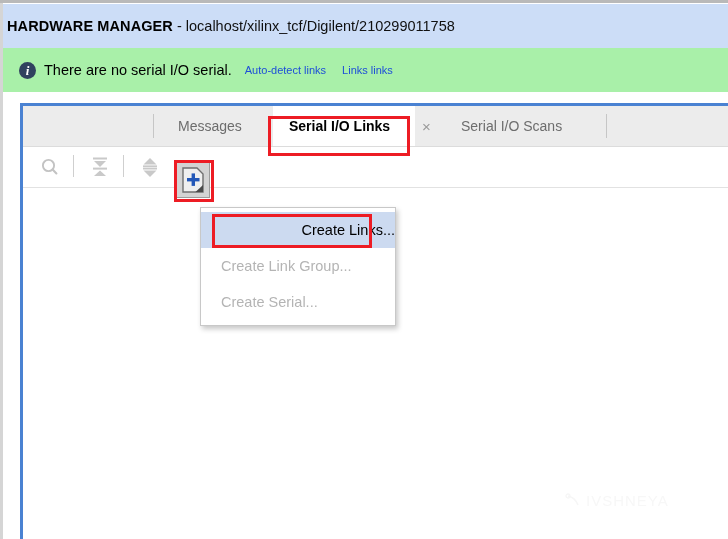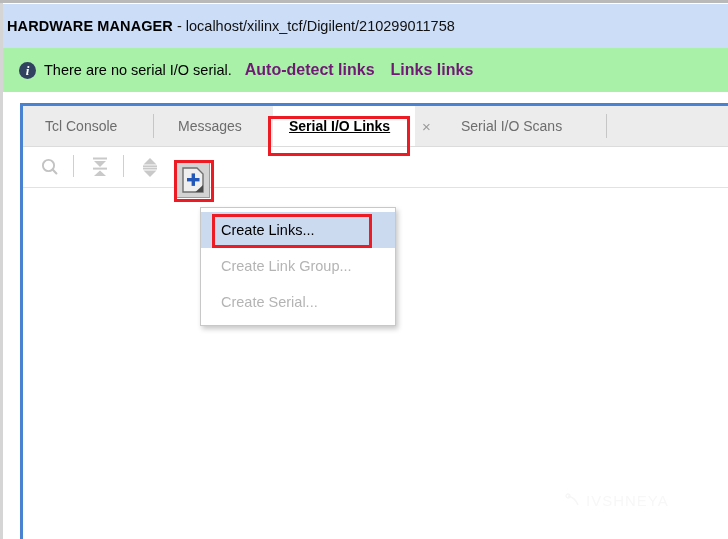--- a/index.html
+++ b/index.html
@@ -90,25 +90,24 @@
     line-height: 17px;
     text-align: center;
     flex: 0 0 auto;
     margin-right: 8px;
   }
   #info-banner .info-text {
     font-size: 14.5px;
     color: #000000;
   }
   #info-banner .info-link {
-    font-size: 16px;
-    color: #701a75;
+    font-size: 11px;
+    color: #1d4ed8;
     margin-left: 13px;
     cursor: pointer;
-    font-weight: bold;
   }
   #info-banner .info-link.second { margin-left: 16px; }
 
   
   #panel {
     position: absolute;
     left: 20px; top: 103px;
     width: 708px;
     height: 436px;
     border: 3px solid #4a82d2;
@@ -140,21 +139,20 @@
   .tab .tab-label {
     font-size: 14px;
     color: #6d6d6d;
   }
   .tab.active {
     background: #ffffff;
   }
   .tab.active .tab-label {
     color: #000000;
     font-weight: bold;
-    text-decoration: underline;
   }
   .tab-sep {
     position: absolute;
     top: 8px;
     width: 1px;
     height: 24px;
     background: #c6c6c6;
   }
   .tab-close {
     position: absolute;
@@ -240,20 +238,21 @@
     color: #b4b4b4;
     box-sizing: border-box;
     white-space: nowrap;
   }
   .menu-item.enabled {
     color: #000000;
     cursor: pointer;
   }
   .menu-item.highlight {
     background: #ccdaf0;
+    justify-content: flex-end;
   }
 
   
   #watermark {
     position: absolute;
     left: 565px; top: 492px;
     font-size: 15px;
     color: #f7f7f7;
     letter-spacing: 1px;
     z-index: 3;
@@ -280,23 +279,20 @@
     <span class="info-icon">i</span>
     <span class="info-text">There are no serial I/O serial.</span>
     <span class="info-link">Auto-detect links</span>
     <span class="info-link second">Links links</span>
   </div>
 
   <div id="panel">
 
     <div id="tab-strip">
 
-      <div class="tab" style="left:6px; padding:0 16px;">
-        <span class="tab-label">Tcl Console</span>
-      </div>
 
       <div class="tab-sep" style="left:130px;"></div>
 
       <div class="tab" style="left:139px; padding:0 16px;">
         <span class="tab-label">Messages</span>
       </div>
 
       <div class="tab active" style="left:250px; width:142px; padding:0 16px;">
         <span class="tab-label">Serial I/O Links</span>
       </div>

